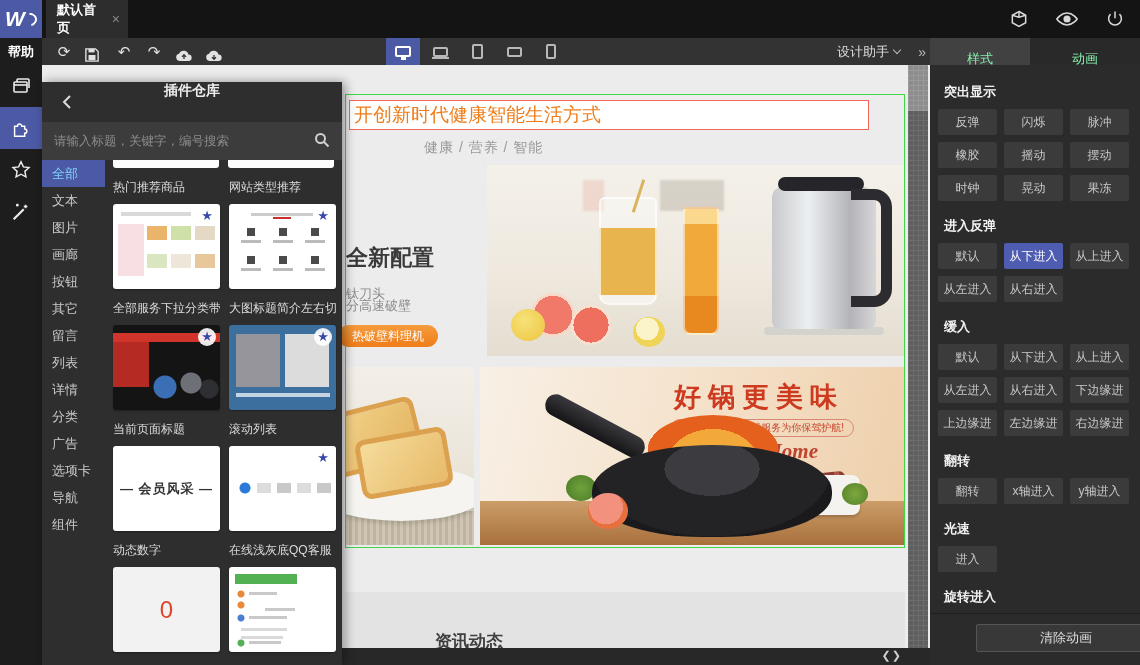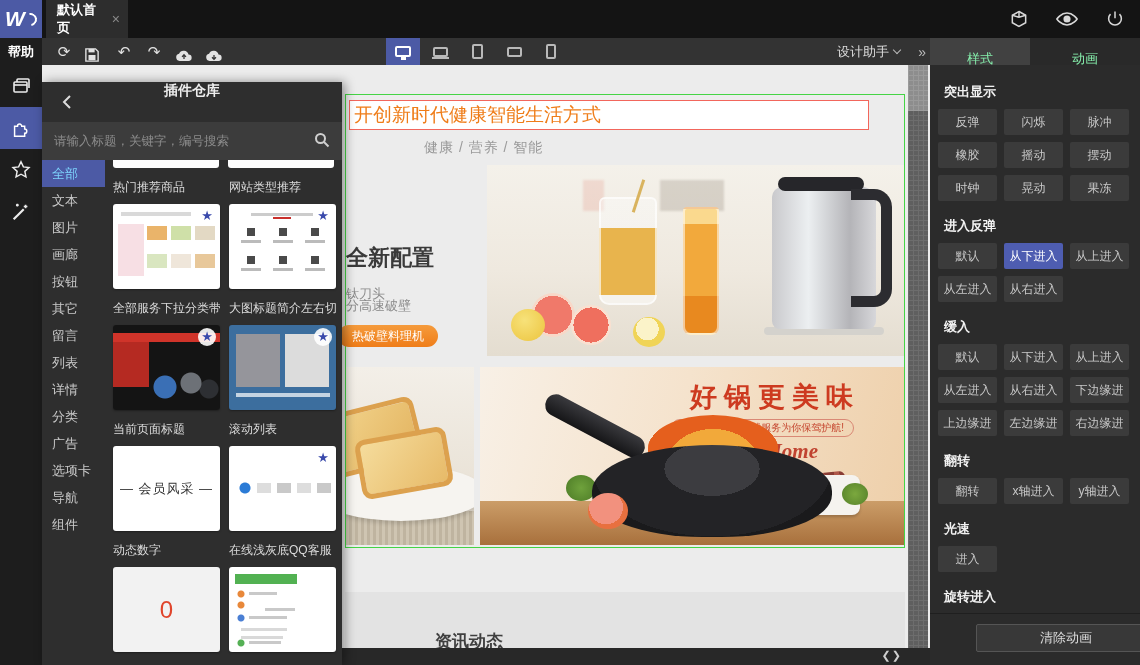--- a/index.html
+++ b/index.html
@@ -97,21 +97,21 @@
   .t-mat { position:absolute; left:0; bottom:0; width:100%; height:34px;
     background:repeating-linear-gradient(90deg,#cfc5b2 0 3px,#bfb4a0 3px 6px); }
   .t-plate { position:absolute; left:-30px; bottom:24px; width:170px; height:56px; background:#f6f4f0; border-radius:50%;
     box-shadow:0 3px 4px #00000022; }
   .t-toast1 { position:absolute; left:-18px; top:38px; width:92px; height:64px; background:linear-gradient(135deg,#f2d48c,#e3b35f);
     border:5px solid #dca14e; border-radius:10px; transform:rotate(-14deg); }
   .t-toast2 { position:absolute; left:12px; top:66px; width:92px; height:60px; background:linear-gradient(135deg,#f5dc9c,#e7ba68);
     border:5px solid #dca14e; border-radius:10px; transform:rotate(-10deg); }
   .wok-banner { flex:1; position:relative; margin-left:6px; overflow:hidden;
     background:linear-gradient(105deg,#f8f0e6 0%,#f5e3cd 45%,#eecfa9 100%); }
-  .wok-title { position:absolute; right:44px; top:12px; color:#cd3a20; font-size:27px; font-weight:bold; letter-spacing:7px; white-space:nowrap; }
+  .wok-title { position:absolute; right:60px; top:12px; color:#cd3a20; font-size:27px; font-weight:bold; letter-spacing:7px; white-space:nowrap; }
   .wok-sub { position:absolute; right:50px; top:52px; color:#c5452e; font-size:10px; border:1px solid #d98875;
     border-radius:9px; padding:1px 9px; white-space:nowrap; }
   .wok-sub::before { content:'◗'; color:#c5452e; margin-right:5px; font-size:9px; }
   .wok-script { position:absolute; right:86px; top:72px; color:#c04330; font-size:21px; font-style:italic;
     font-family:"Liberation Serif","DejaVu Serif",serif; font-weight:bold; white-space:nowrap; }
   .w-board { position:absolute; left:0; bottom:0; width:100%; height:44px; background:linear-gradient(180deg,#cb9d68,#a8703c); }
   .w-handle { position:absolute; left:60px; top:48px; width:110px; height:22px; background:linear-gradient(180deg,#3a3a3e,#151517);
     border-radius:11px; transform:rotate(28deg); }
   .w-pan { position:absolute; left:112px; top:78px; width:240px; height:92px; border-radius:50% 50% 46% 46%;
     background:radial-gradient(ellipse at 50% 26%, #3c3c40 0 28%, #232326 28% 70%, #1a1a1c 70%); }
@@ -189,21 +189,21 @@
     radial-gradient(circle at 96px 64px,#2d2f33 0 9px,transparent 10px),
     linear-gradient(#141414,#141414);
     background-position:0 8px,0 16px,0 0,0 0,0 0,0 0;
     background-size:107px 9px,36px 46px,107px 85px,107px 85px,107px 85px,107px 85px; }
   .v-rooms { background-image:
     linear-gradient(#95959b,#95959b),linear-gradient(#dcdcdc,#dcdcdc),linear-gradient(#ffffffb3,#ffffffb3);
     background-position:7px 9px,56px 9px,7px 68px;
     background-size:44px 53px,44px 53px,94px 4px;
     background-color:#3c6e9e; }
   .v-member { background:#fff; display:flex; align-items:center; }
-  .v-member .card-content { color:#333; font-size:13px; font-weight:normal; letter-spacing:1px; }
+  .v-member .card-content { color:#333; font-size:13px; font-weight:bold; letter-spacing:1px; }
   .v-logos { background-image:
     radial-gradient(circle at 16px 42px,#2b7bd6 0 5px,transparent 6px),
     linear-gradient(#dddddd,#dddddd),linear-gradient(#c9c9c9,#c9c9c9),
     linear-gradient(#dddddd,#dddddd),linear-gradient(#c9c9c9,#c9c9c9);
     background-position:0 0,28px 37px,48px 37px,68px 37px,88px 37px;
     background-size:107px 85px,14px 10px,14px 10px,14px 10px,14px 10px;
     background-color:#fff; }
   .v-number { background:#f2f2f2; display:flex; align-items:center; }
   .v-number .card-content { color:#e0452c; font-size:24px; }
   .v-qq { background-image:

